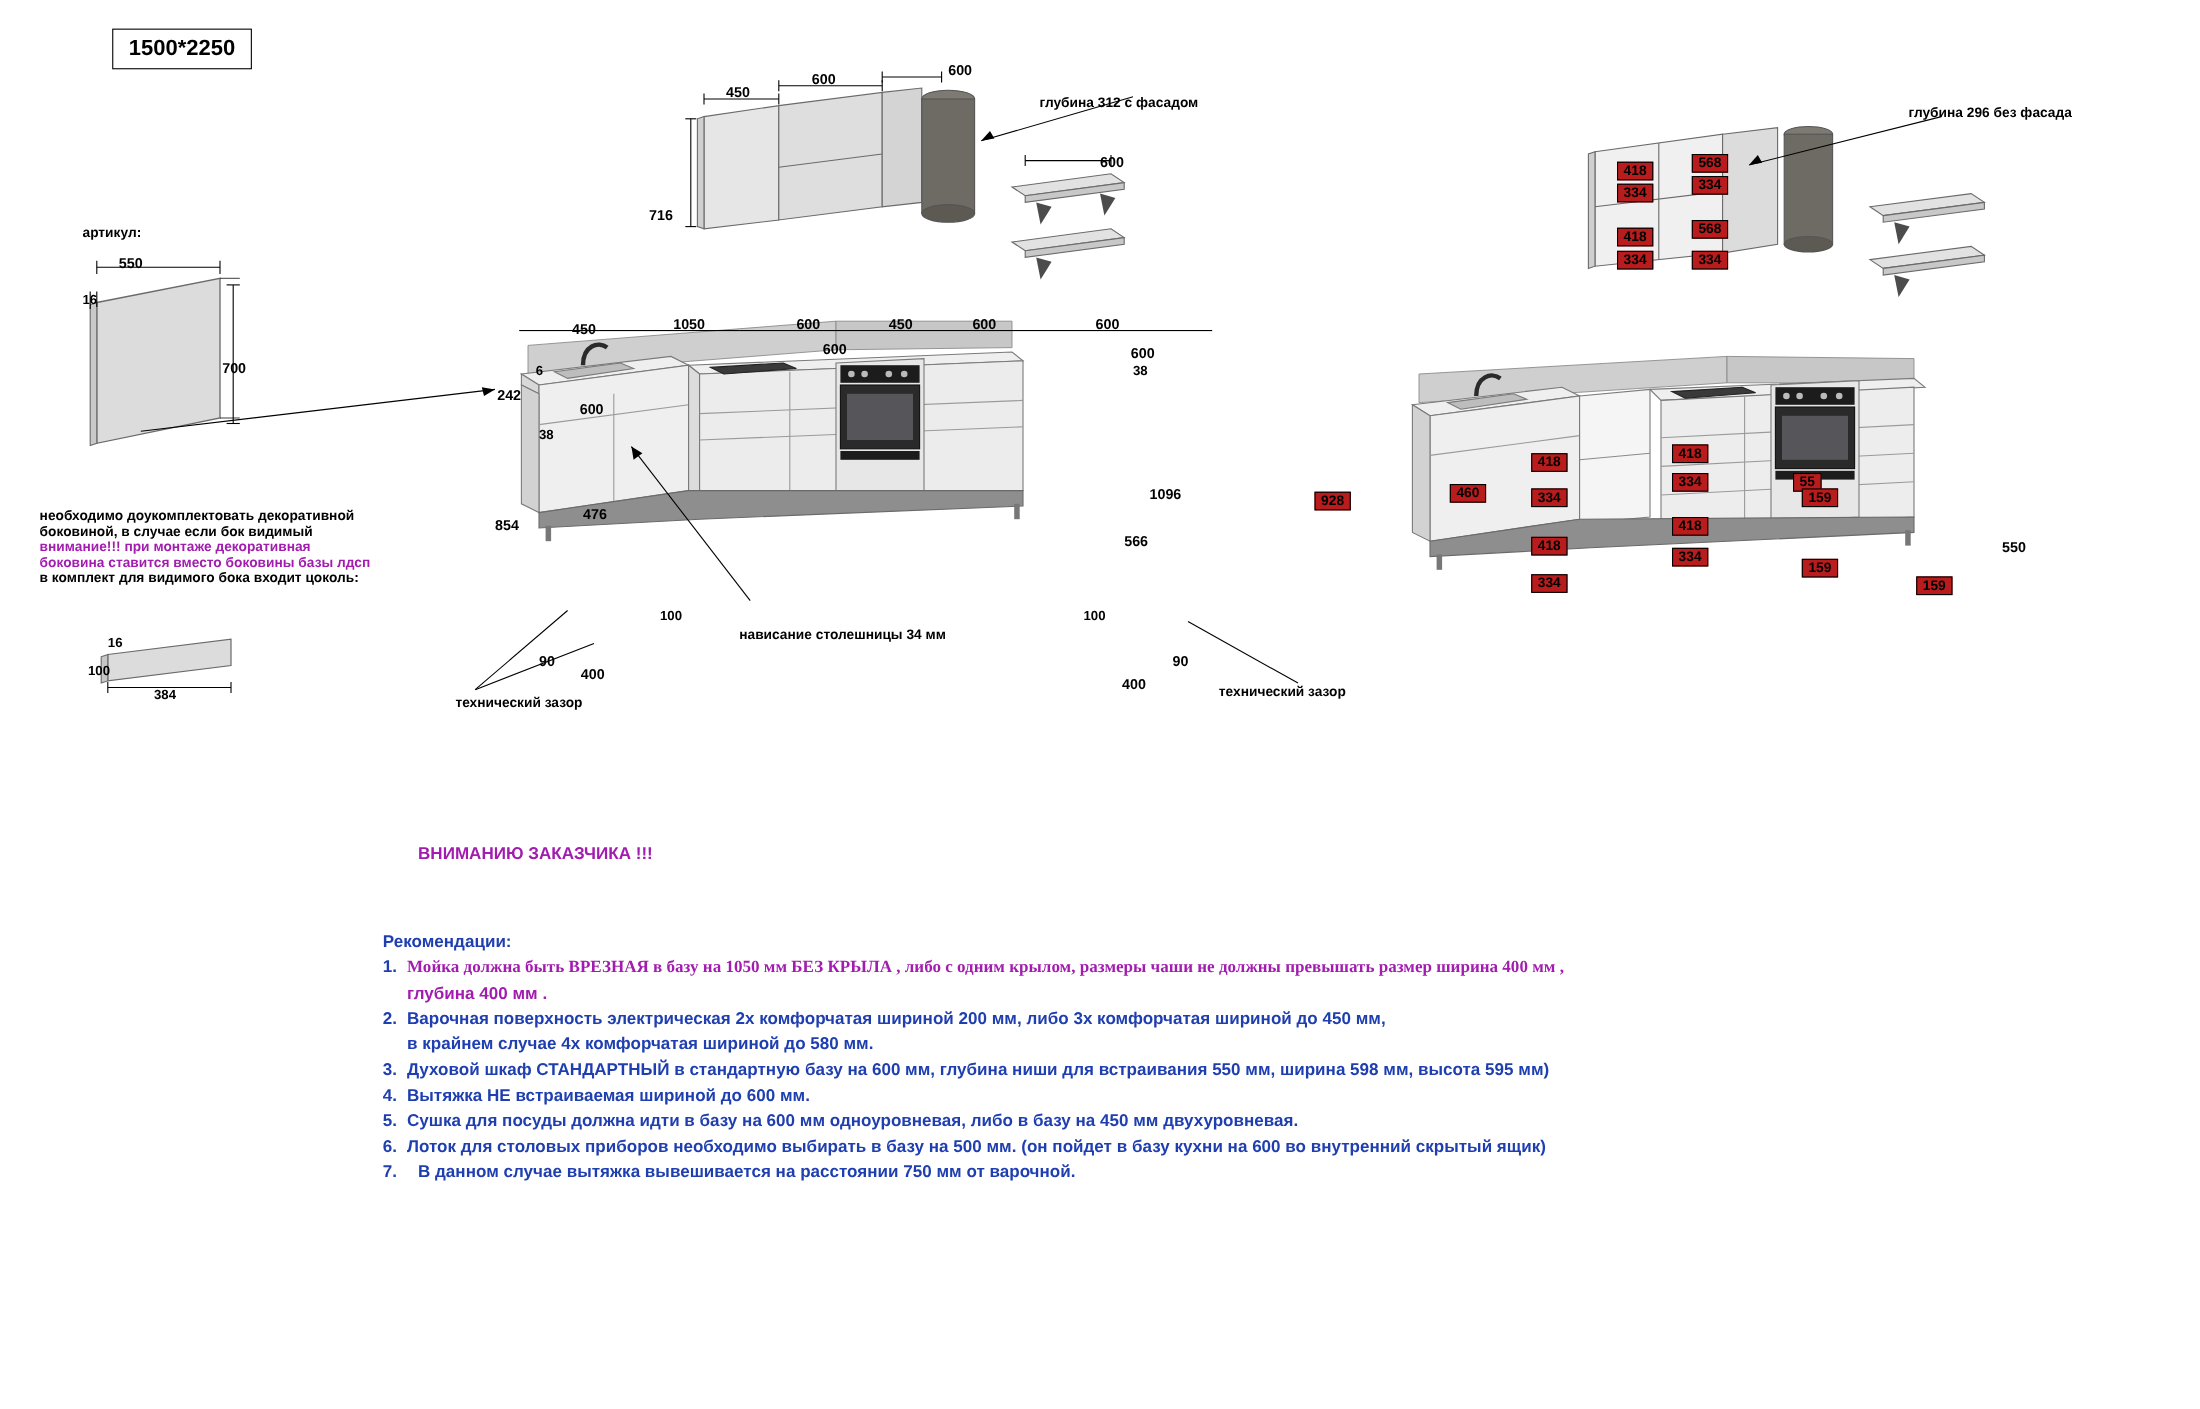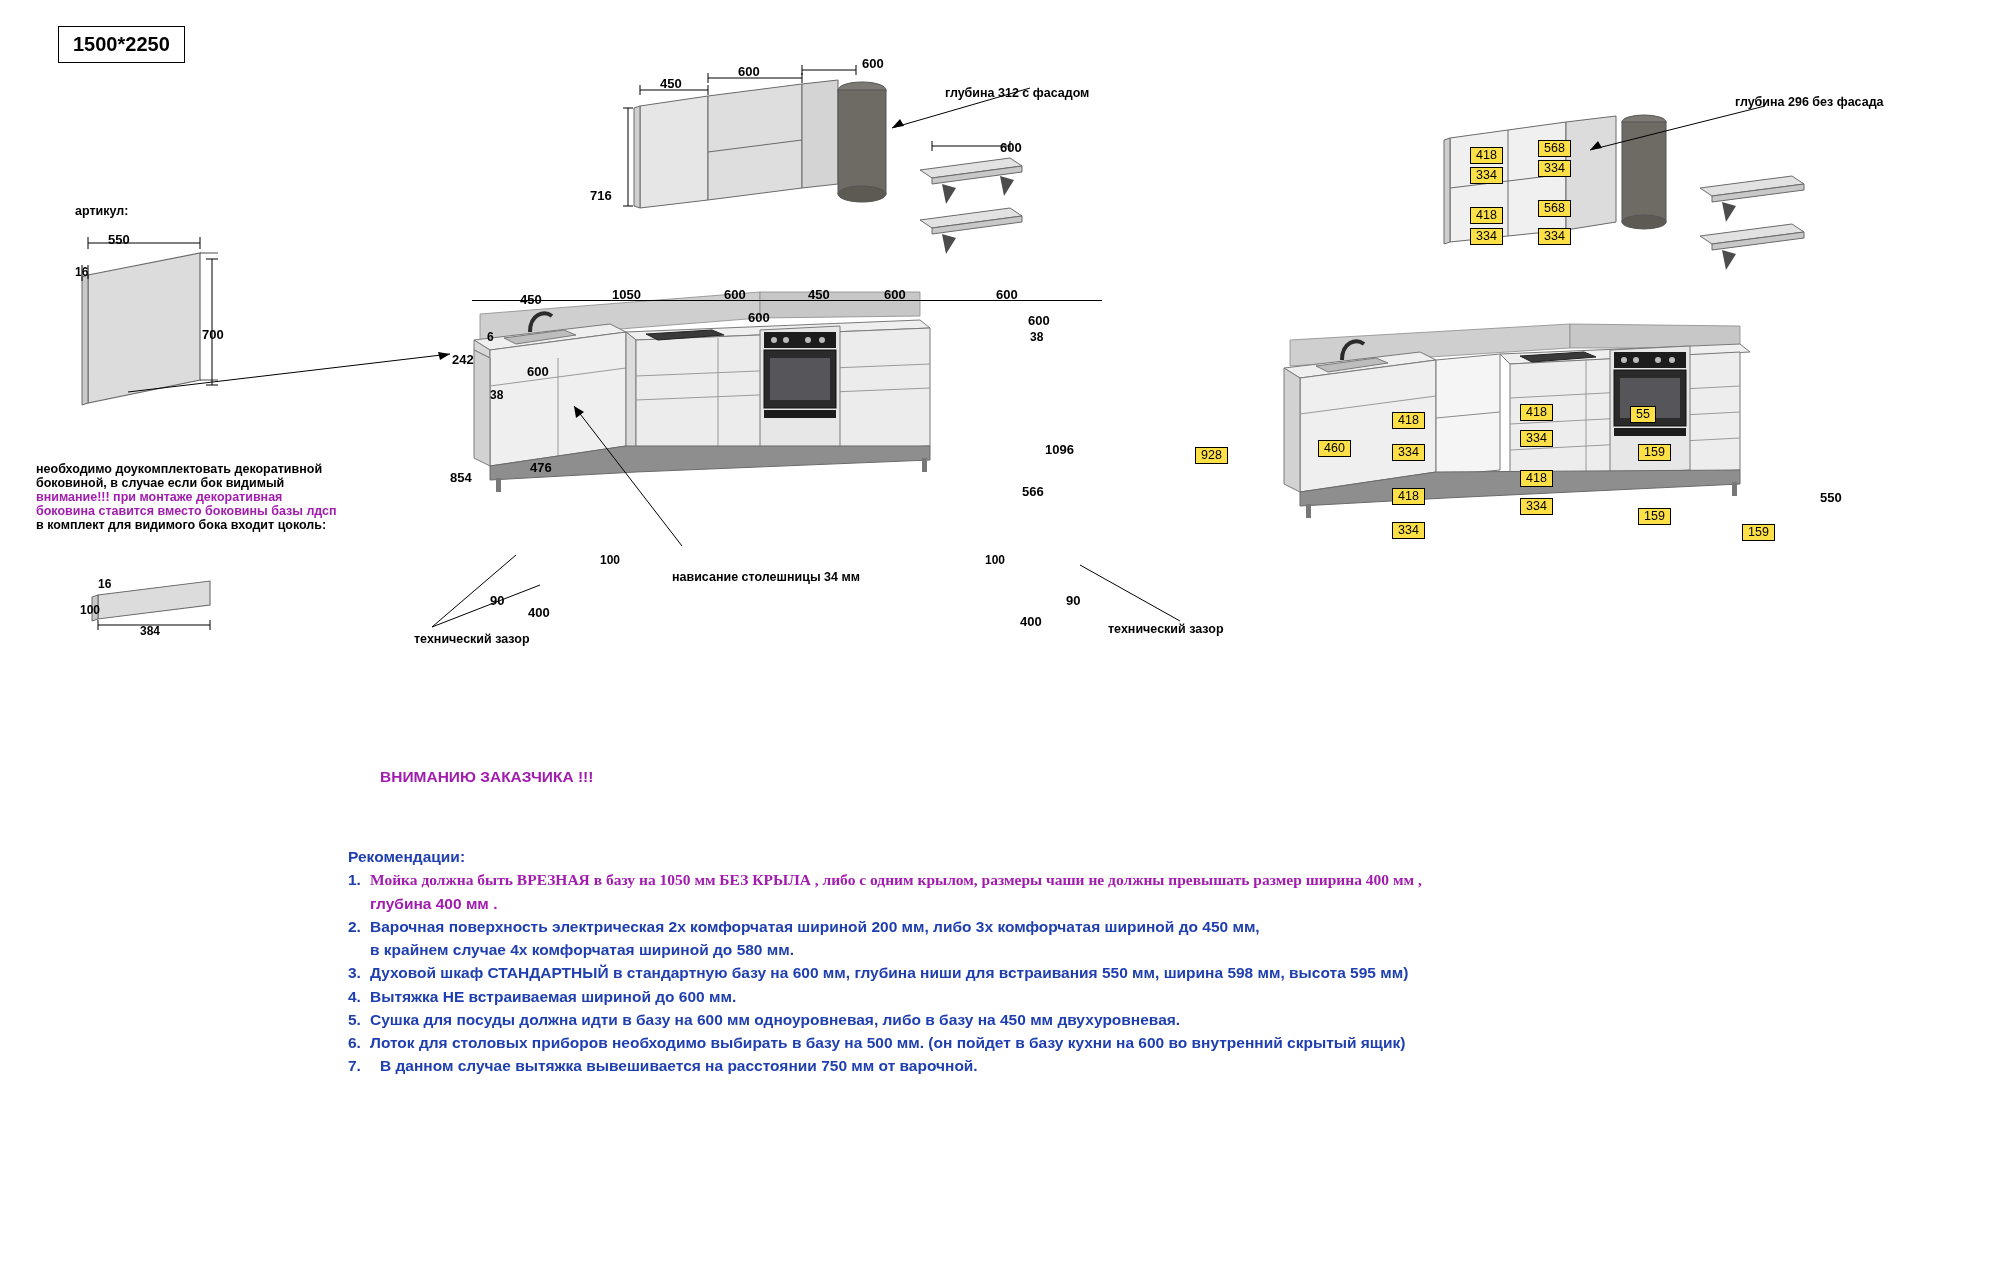--- a/index.html
+++ b/index.html
@@ -1,21 +1,21 @@
 <!DOCTYPE html>
 <html><head>
 <meta charset="utf-8">
 <style>
   html,body{margin:0;padding:0;background:#ffffff;}
   body{width:2000px;height:1281px;position:relative;font-family:"Liberation Sans",sans-serif;color:#000;overflow:hidden;}
   .abs{position:absolute;}
   .dim{font-size:13px;font-weight:bold;color:#000;white-space:nowrap;}
-  .dimbox{border:1.4px solid #000;background:#fde047;padding:1px 5px;font-size:12.5px;font-weight:normal;line-height:1.05;}
+  .dimbox{border:1.4px solid #000;background:#b91c1c;padding:1px 5px;font-size:12.5px;font-weight:bold;line-height:1.05;}
   .lbl{font-size:12.5px;font-weight:bold;white-space:nowrap;}
-  .titlebox{border:1.6px solid #000;background:#fff;padding:6px 14px;font-size:20px;font-weight:bold;}
+  .titlebox{border:1.6px solid #000;background:#fff;padding:6px 14px;font-size:20px;font-weight:bold;margin-left:44px;}
   .line{position:absolute;background:#000;}
   .hl{height:1px;}
   .notes{font-size:15.5px;font-weight:bold;line-height:1.5;}
   .red{color:#a21caf;}
   .blue{color:#1f3fb0;}
   .black{color:#000;}
   svg{display:block;overflow:visible;}
 </style>
 </head>
 <body>
@@ -299,21 +299,21 @@
 <div class="abs dimbox" style="left:1318px;top:440px;">460</div>
 <div class="abs dimbox" style="left:1392px;top:412px;">418</div>
 <div class="abs dimbox" style="left:1392px;top:444px;">334</div>
 <div class="abs dimbox" style="left:1392px;top:488px;">418</div>
 <div class="abs dimbox" style="left:1392px;top:522px;">334</div>
 <div class="abs dimbox" style="left:1195px;top:447px;">928</div>
 <div class="abs dimbox" style="left:1520px;top:404px;">418</div>
 <div class="abs dimbox" style="left:1520px;top:430px;">334</div>
 <div class="abs dimbox" style="left:1520px;top:470px;">418</div>
 <div class="abs dimbox" style="left:1520px;top:498px;">334</div>
-<div class="abs dimbox" style="left:1630px;top:406px;">55</div>
+<div class="abs dimbox" style="left:1630px;top:430px;">55</div>
 <div class="abs dimbox" style="left:1638px;top:444px;">159</div>
 <div class="abs dimbox" style="left:1638px;top:508px;">159</div>
 <div class="abs dimbox" style="left:1742px;top:524px;">159</div>
 <div class="abs dim" style="left:1820px;top:490px;">550</div>
 
 <div class="abs notes" style="left:380px;top:765px;width:1520px;">
   <div class="red">ВНИМАНИЮ ЗАКАЗЧИКА !!!</div>
 </div>
 
 <div class="abs notes" style="left:348px;top:845px;width:1620px;">

